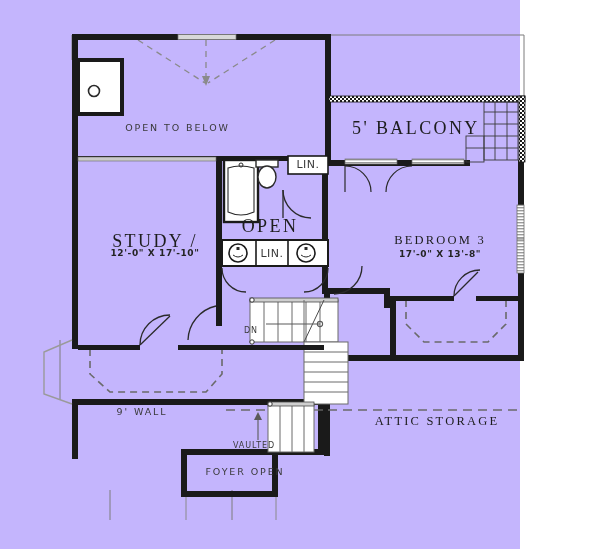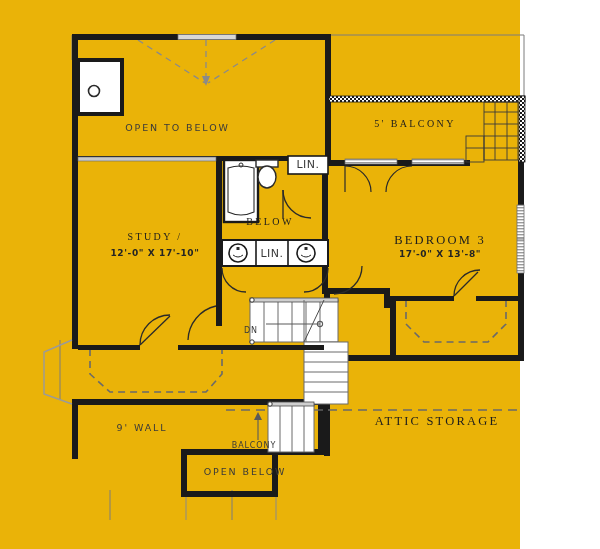--- a/index.html
+++ b/index.html
@@ -10,42 +10,42 @@
   body {
     width: 600px;
     height: 549px;
     font-family: "Liberation Sans", sans-serif;
     overflow: hidden;
   }
   #plan-root {
     position: relative;
     width: 520px;
     height: 549px;
-    background: #eab308;
+    background: #c4b5fd;
   }
   #plan-svg {
     position: absolute;
     left: 0;
     top: 0;
     width: 600px;
     height: 549px;
     display: block;
   }
   .lbl {
     position: absolute;
     white-space: pre;
     color: #2e2e2e;
     text-align: center;
     line-height: 1.12;
     pointer-events: none;
   }
   
   .room-name {
     font-family: "Liberation Serif", serif;
-    font-size: 10px;
+    font-size: 18px;
     letter-spacing: 2.4px;
     color: #1d1d1d;
   }
   .room-name-sm {
     font-family: "Liberation Serif", serif;
     font-size: 12.5px;
     letter-spacing: 2.2px;
     color: #1d1d1d;
     text-align: center;
   }
@@ -340,32 +340,32 @@
     </g>
   </svg>
 
   <div class="lbl note" style="left:110px; top:123px; width:135px;">OPEN TO BELOW</div>
 
   <div class="lbl room-name" style="left:352px; top:118px; width:126px;">5' BALCONY</div>
 
   <div class="lbl room-name" style="left:95px; top:213px; width:120px;margin-top:18px;">STUDY /</div>
   <div class="lbl room-dim" style="left:88px; top:248px; width:134px;">12'-0" X 17'-10"</div>
 
-  <div class="lbl room-name" style="left:232px; top:216px; width:76px;">BELOW</div>
+  <div class="lbl room-name" style="left:232px; top:216px; width:76px;">OPEN</div>
 
   <div class="lbl room-name-sm" style="left:378px; top:233px; width:124px;">BEDROOM 3</div>
   <div class="lbl room-dim" style="left:378px; top:249px; width:124px;">17'-0" X 13'-8"</div>
 
   <div class="lbl room-name-sm" style="left:366px; top:414px; width:142px;">ATTIC STORAGE</div>
 
-  <div class="lbl note" style="left:98px; top:407px; width:88px;margin-top:16px;">9' WALL</div>
-
-  <div class="lbl note-sm" style="left:222px; top:442px; width:64px;">BALCONY</div>
-
-  <div class="lbl note" style="left:190px; top:467px; width:110px;">OPEN BELOW</div>
+  <div class="lbl note" style="left:98px; top:407px; width:88px;">9' WALL</div>
+
+  <div class="lbl note-sm" style="left:222px; top:442px; width:64px;">VAULTED</div>
+
+  <div class="lbl note" style="left:190px; top:467px; width:110px;">FOYER OPEN</div>
 
   <div class="lbl note-sm" style="left:238px; top:319px; width:26px;margin-top:8px;">DN</div>
 
   <div class="lbl note-xs" style="left:290px; top:159px; width:36px;">LIN.</div>
 
   <div class="lbl note-xs" style="left:256px; top:248px; width:32px;">LIN.</div>
 
 </div>
 
 </body></html>

